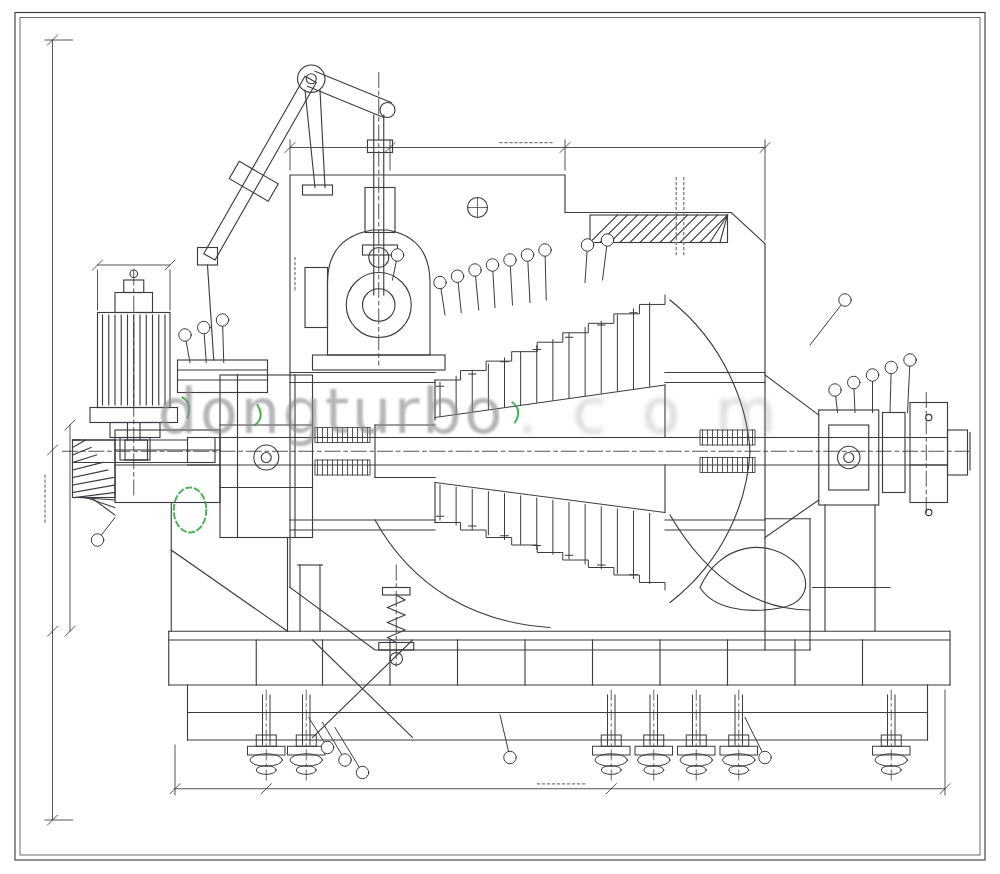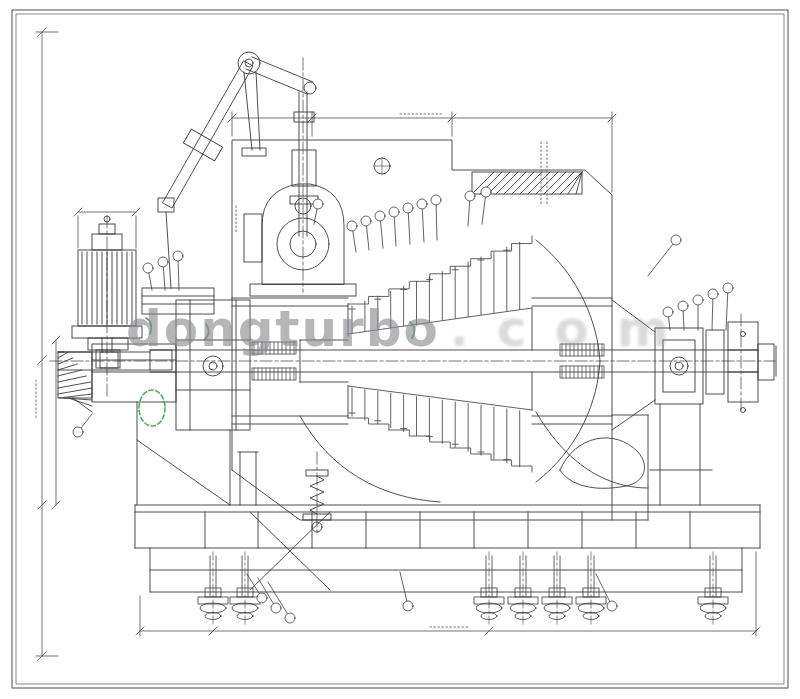--- a/index.html
+++ b/index.html
@@ -1,21 +1,21 @@
 <!DOCTYPE html>
 <html><head>
 <meta charset="utf-8">
 <style>
   html,body{margin:0;padding:0;background:#ffffff;}
   body{width:800px;height:699px;overflow:hidden;font-family:"DejaVu Sans",sans-serif;}
   .sheet{position:relative;width:800px;height:699px;background:#ffffff;}
   svg{position:absolute;left:0;top:0;}
   .watermark{
     position:absolute;left:126px;top:300px;
-    font-family:"DejaVu Sans",sans-serif;font-weight:bold;font-size:50px;
+    font-family:"DejaVu Sans",sans-serif;font-weight:normal;font-size:50px;
     color:#8a8a8e;opacity:.62;letter-spacing:2px;white-space:nowrap;
     filter:blur(.7px);pointer-events:none;user-select:none;z-index:5;
   }
   .wm2{opacity:.5;letter-spacing:28px;margin-left:10px;filter:blur(1.6px);}
 </style>
 </head>
 <body>
 
 <div class="sheet">
 

